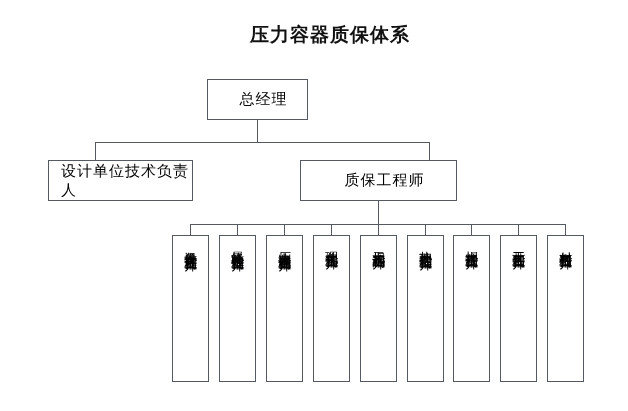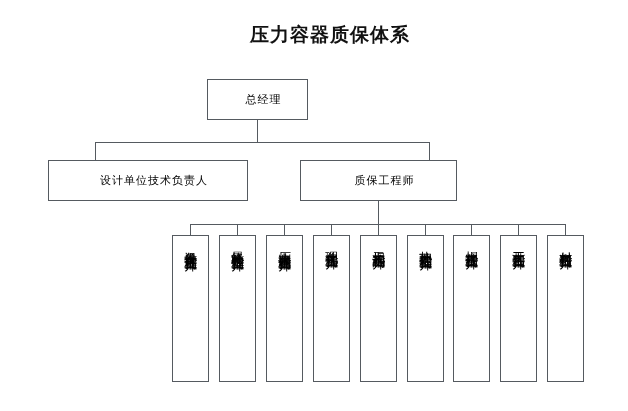--- a/index.html
+++ b/index.html
@@ -33,21 +33,21 @@
     position: absolute;
     box-sizing: border-box;
     border: 1px solid #555a60;
     background: #ffffff;
     color: #000000;
     display: flex;
     align-items: center;
     justify-content: center;
   }
   .node-box.h-node {
-    font-size: 11px;
+    font-size: 15px;
     letter-spacing: 1px;
     padding-left: 12px;
   }
   .node-box.v-node {
     padding-top: 5px;
     align-items: flex-start;
   }
   .v-label {
     writing-mode: vertical-rl;
     text-orientation: upright;
@@ -78,21 +78,21 @@
     <span>总经理</span>
   </div>
 
   <div class="conn v" style="left:257px; top:120px; height:22px;"></div>
 
   <div class="conn h" style="left:95px; top:142px; width:334px;"></div>
 
   <div class="conn v" style="left:95px; top:142px; height:18px;"></div>
   <div class="conn v" style="left:429px; top:142px; height:18px;"></div>
 
-  <div class="node-box h-node" style="left:48px; top:160px; width:200px; height:41px;">
+  <div class="node-box h-node" style="left:48px; top:160px; width:145px; height:41px;">
     <span>设计单位技术负责人</span>
   </div>
 
   <div class="node-box h-node" style="left:300px; top:160px; width:157px; height:41px;align-items:center;">
     <span>质保工程师</span>
   </div>
 
   <div class="conn v" style="left:378px; top:201px; height:23px;"></div>
 
   <div class="conn h" style="left:190px; top:224px; width:375px;"></div>

